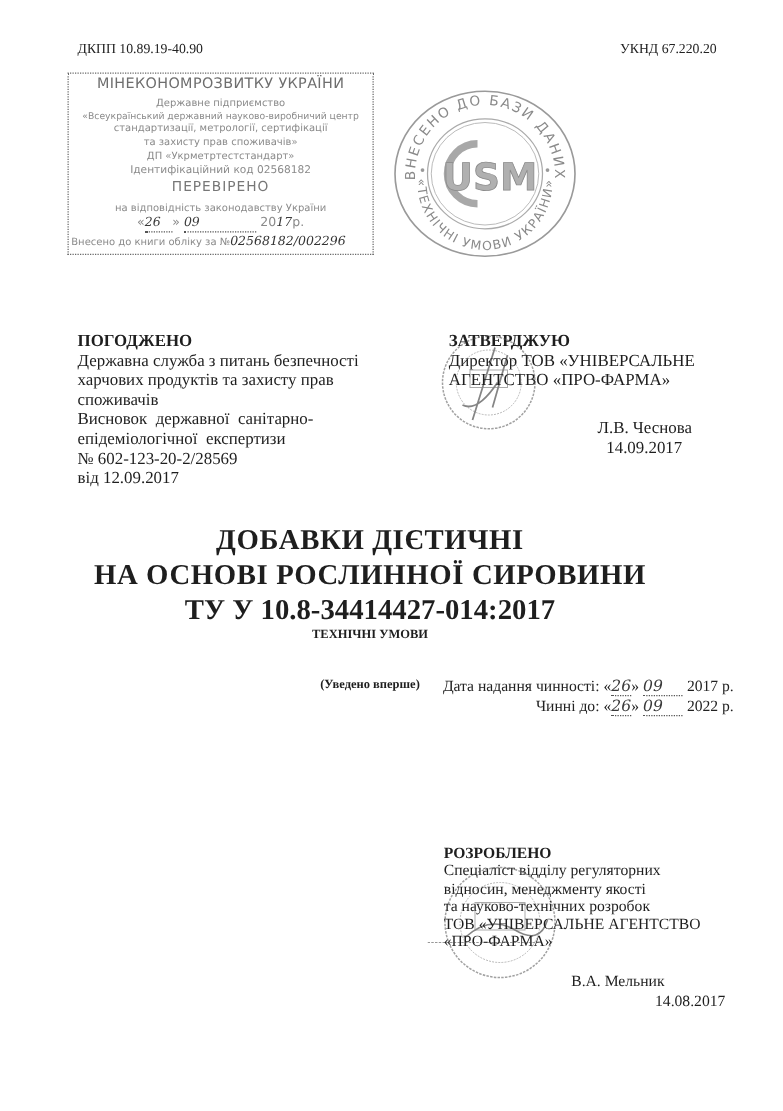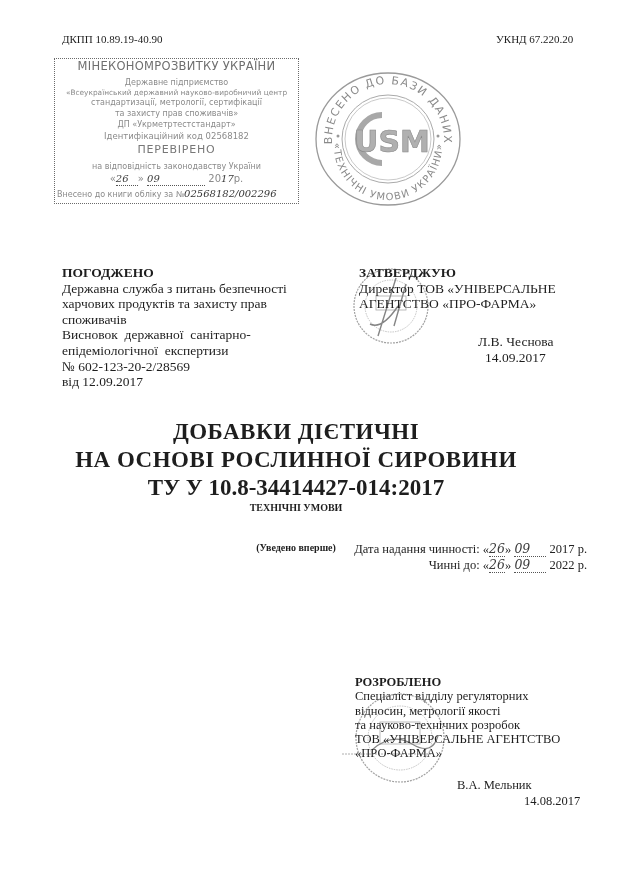--- a/index.html
+++ b/index.html
@@ -120,21 +120,21 @@
 <div class="abs date-line" style="right:39px;top:557px;text-align:right;">
   <span>Чинні до:</span>
   «<span class="hand ul" style="width:16px;">26</span>»
   <span class="hand ul" style="width:32px;">09</span>
   <span>2022 р.</span>
 </div>
 
 <div class="abs block" style="left:355px;top:643px;width:260px;font-size:12.5px;line-height:14.3px;">
   <div class="bold">РОЗРОБЛЕНО</div>
   <div>Спеціаліст відділу регуляторних</div>
-  <div>відносин, метрології якості</div>
+  <div>відносин, менеджменту якості</div>
   <div>та науково-технічних розробок</div>
   <div>ТОВ «УНІВЕРСАЛЬНЕ АГЕНТСТВО</div>
   <div>«ПРО-ФАРМА»</div>
 </div>
 <div class="abs sign-stamp" style="left:342px;top:692px;">
   <svg width="116" height="100" viewBox="0 0 116 100">
     <circle cx="58" cy="46" r="44" fill="none" stroke="#555" stroke-width="1.2" stroke-dasharray="2 1"></circle>
     <circle cx="58" cy="46" r="32" fill="none" stroke="#777" stroke-width="0.8" stroke-dasharray="1.5 1"></circle>
     <rect x="38" y="30" width="40" height="22" fill="none" stroke="#666" stroke-width="0.8"></rect>
     <line x1="0" y1="62" x2="90" y2="62" stroke="#444" stroke-width="0.8" stroke-dasharray="2 1"></line>

